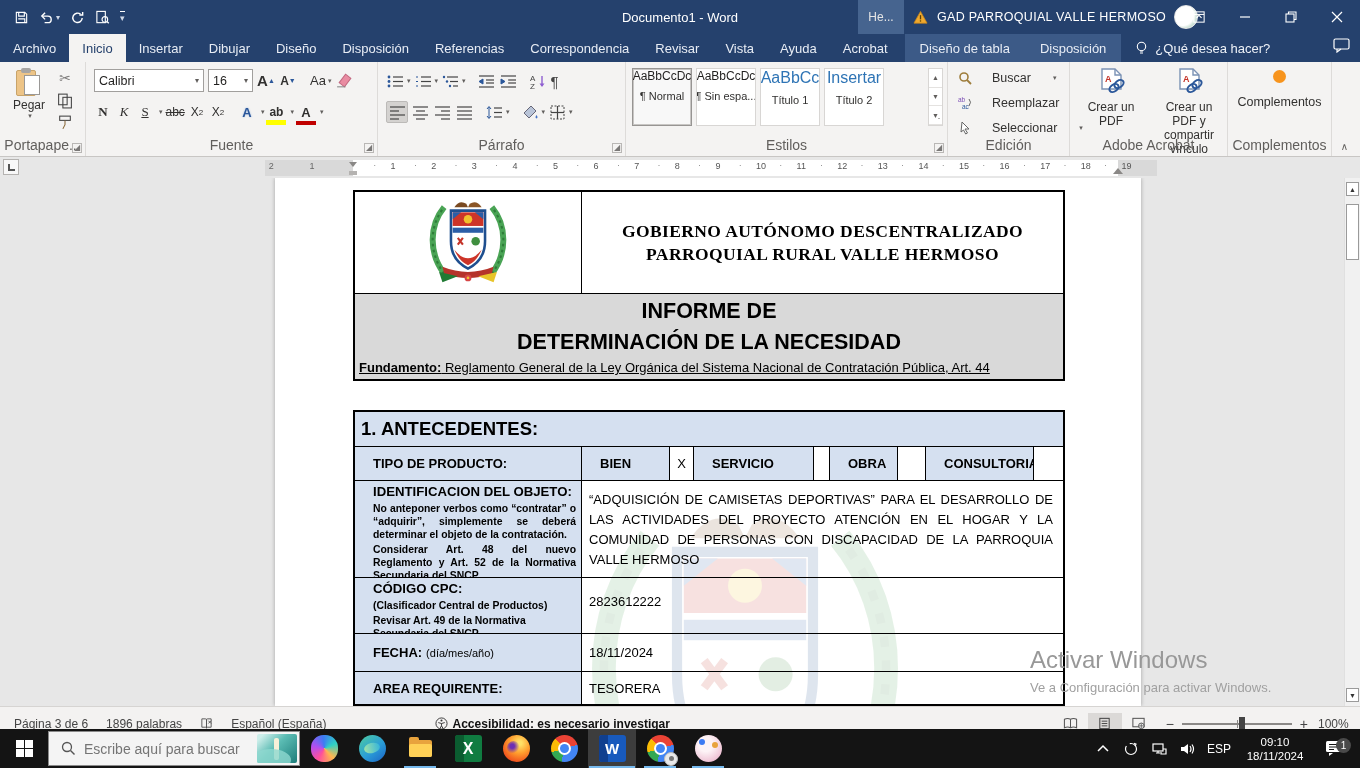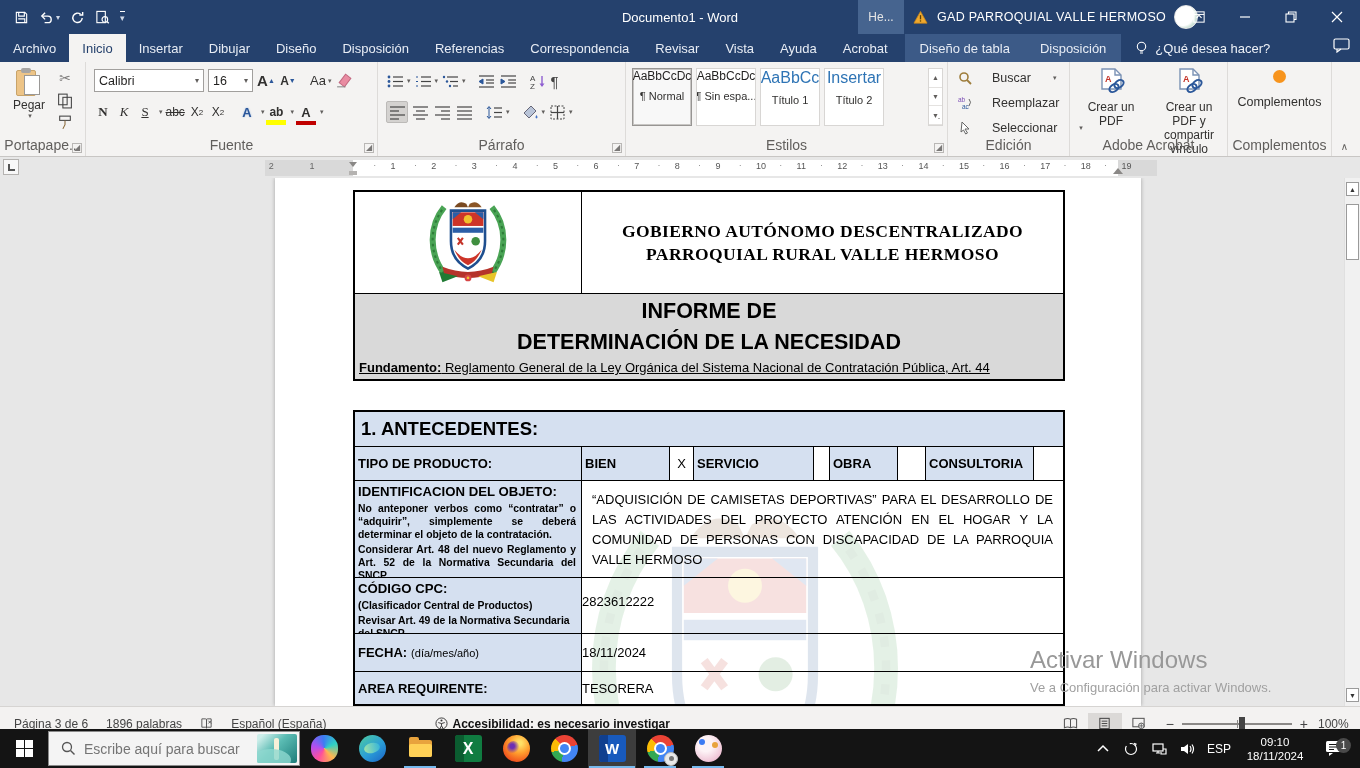--- a/index.html
+++ b/index.html
@@ -138,22 +138,22 @@
 .trow{display:flex;border-bottom:1px solid #000;position:relative}
 .trow:last-child{border-bottom:none}
 .thead{height:35px;align-items:center;padding-left:6px;font-size:18.5px;font-weight:bold;background:#d5e0f0}
 .r-tipo{height:34px}
 .r-obj{height:97px}
 .r-cpc{height:56px}
 .r-fecha{height:38px}
 .r-area{height:32px}
 .cell{border-right:1px solid #000;display:flex;align-items:center;overflow:hidden}
 .cell:last-child{border-right:none}
-.cell.lbl{background:#d5e0f0;font-weight:bold;font-size:13px;padding-left:3px}
-.cell.val{background:transparent;font-size:13px;}
+.cell.lbl{background:#d5e0f0;font-weight:bold;font-size:13px;padding-left:18px}
+.cell.val{background:transparent;font-size:13px;padding-left:7px}
 .w227{width:227px;flex:none}
 .leftnotes{flex-direction:column;align-items:flex-start;justify-content:flex-start;padding:3px 5px 0 6px;font-weight:normal}
 .leftnotes .b{font-weight:bold;font-size:13.2px;line-height:16px}
 .leftnotes .sm{font-size:10.4px;line-height:13px;text-align:justify;width:100%;margin-top:2px}
 .objval{align-items:flex-start;padding:9px 10px 0 10px;font-size:13.2px;line-height:20px;text-align:justify}
 .cpcval{align-items:flex-start;padding-top:16px;font-size:13.5px}
 .fechalbl .note{font-weight:normal;font-size:11px;margin-left:4px}
 .activation{position:absolute;left:1030px;top:468px;z-index:6;color:#9a9a9a;pointer-events:none}
 .activation .l1{font-size:24px;color:#989898}
 .activation .l2{font-size:13px;margin-top:6px;color:#a0a0a0}

